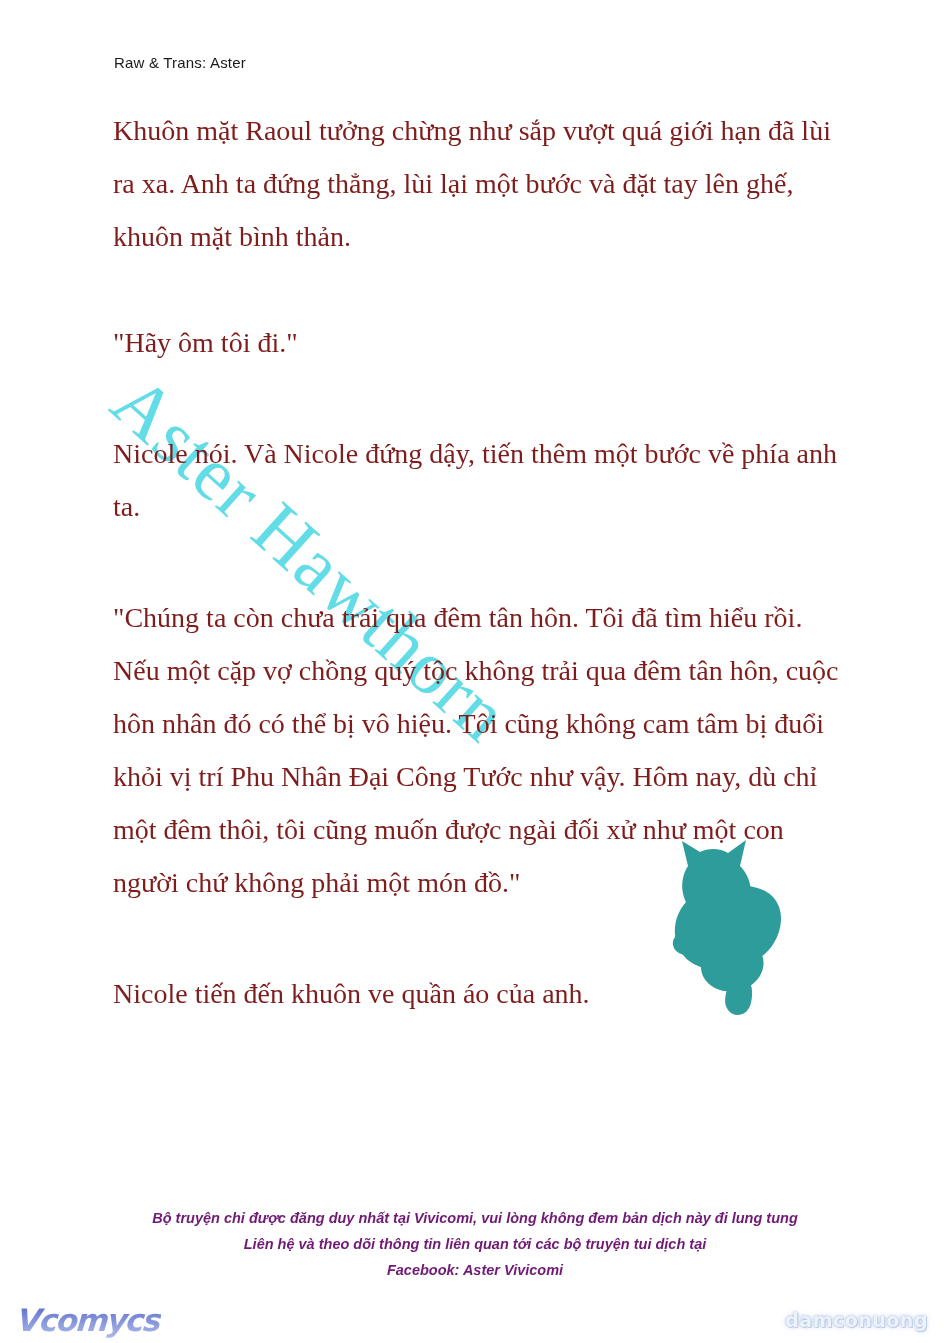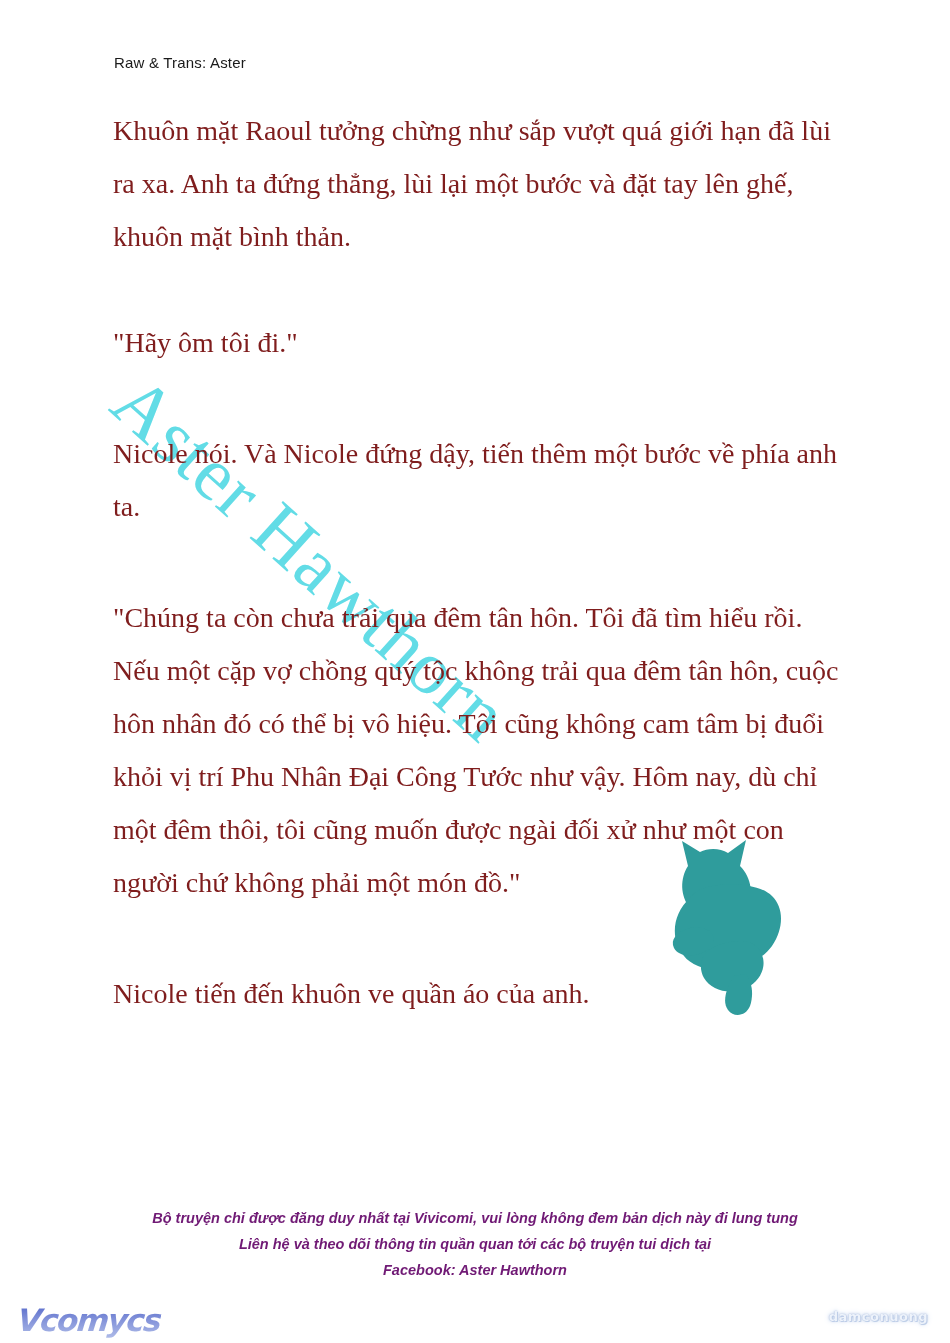--- a/index.html
+++ b/index.html
@@ -132,21 +132,21 @@
     background-clip: text;
     color: transparent;
     transform: skewX(-6deg);
   }
   .logo-damconuong {
     position: absolute;
     right: 22px;
     top: 9px;
     font-family: "DejaVu Sans", sans-serif;
     font-weight: bold;
-    font-size: 13px;
+    font-size: 19px;
     letter-spacing: 0.5px;
     color: #eef3fb;
     text-shadow:
        0 0 1px #9fb4d8,
        0 0 3px #b9c9e6,
        0 0 6px #cddbef,
        1px 1px 0 #c3d2ea;
   }
 </style>
 </head>
@@ -197,22 +197,22 @@
       <div class="gap-2"></div>
       <p class="para">Nicole nói. Và Nicole đứng dậy, tiến thêm một bước về phía anh ta.</p>
       <div class="gap-3"></div>
       <p class="para">"Chúng ta còn chưa trải qua đêm tân hôn. Tôi đã tìm hiểu rồi. Nếu một cặp vợ chồng quý tộc không trải qua đêm tân hôn, cuộc hôn nhân đó có thể bị vô hiệu. Tôi cũng không cam tâm bị đuổi khỏi vị trí Phu Nhân Đại Công Tước như vậy. Hôm nay, dù chỉ một đêm thôi, tôi cũng muốn được ngài đối xử như một con người chứ không phải một món đồ."</p>
       <div class="gap-4"></div>
       <p class="para">Nicole tiến đến khuôn ve quần áo của anh.</p>
     </div>
 
     <div class="footer-note">
       <div>Bộ truyện chỉ được đăng duy nhất tại Vivicomi, vui lòng không đem bản dịch này đi lung tung</div>
-      <div>Liên hệ và theo dõi thông tin quần quan tới các bộ truyện tui dịch tại</div>
-      <div>Facebook: Aster Hawthorn</div>
+      <div>Liên hệ và theo dõi thông tin liên quan tới các bộ truyện tui dịch tại</div>
+      <div>Facebook: Aster Vivicomi</div>
     </div>
 
     <div class="bottom-bar">
       <div class="logo-vcomycs">Vcomycs</div>
       <div class="logo-damconuong">damconuong</div>
     </div>
 
   </div>
 </div>
 

